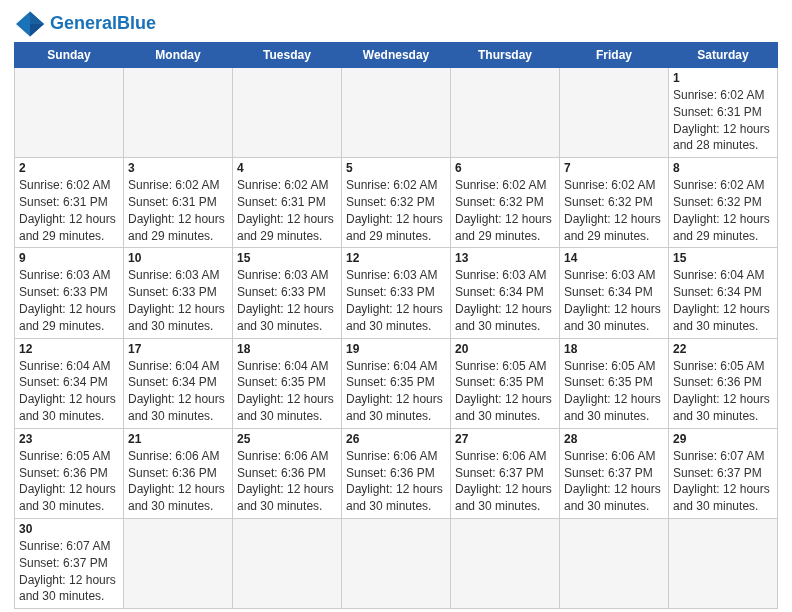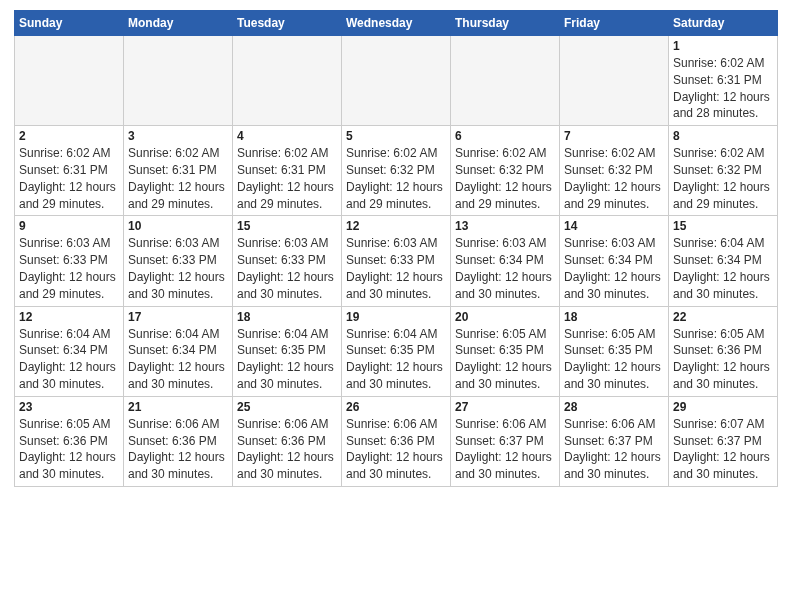--- a/index.html
+++ b/index.html
@@ -55,21 +55,21 @@
       width: 100%;
       border-collapse: collapse;
       table-layout: fixed;
     }
     .calendar th {
       background: #2b5fac;
       color: #fff;
       font-size: 12px;
       font-weight: bold;
       padding: 5px 4px;
-      text-align: left;
+      text-align: center;
       border: 1px solid #2b5fac;
     }
     .calendar td {
       border: 1px solid #ccc;
       vertical-align: top;
       padding: 3px 4px;
       font-size: 9.5px;
       color: #333;
       height: 72px;
       background: #fff;
@@ -90,20 +90,36 @@
       line-height: 1.4;
     }
     .last-row td {
       height: 60px;
     }
   </style>
 </head>
 <body>
 
 <div class="page">
+  <div class="header-row">
+    <div class="logo">
+      <svg class="logo-icon" viewBox="0 0 40 36" xmlns="http://www.w3.org/2000/svg">
+        <polygon points="20,2 38,18 20,34 2,18" fill="#1a73b8"></polygon>
+        <polygon points="20,2 38,18 20,18" fill="#1a5fa0"></polygon>
+        <polygon points="20,18 38,18 20,34" fill="#145090"></polygon>
+      </svg>
+      <div class="logo-text">
+        <span>General</span><span style="color:#1a73b8;font-weight:bold;">Blue</span>
+      </div>
+    </div>
+    <div class="title-block">
+      <div class="calendar-title"></div>
+      <div class="calendar-subtitle"></div>
+    </div>
+  </div>
 
   <table class="calendar">
     <thead>
       <tr>
       <th>Sunday</th>
           <th>Monday</th>
           <th>Tuesday</th>
           <th>Wednesday</th>
           <th>Thursday</th>
           <th>Friday</th>
@@ -323,15 +339,30 @@
 and 30 minutes.</div>
           </td>
           <td>
             <span class="day-number">29</span>
             <div class="day-info">Sunrise: 6:07 AM
 Sunset: 6:37 PM
 Daylight: 12 hours
 and 30 minutes.</div>
           </td>
         </tr>
+        <tr class="last-row">
+          <td>
+            <span class="day-number">30</span>
+            <div class="day-info">Sunrise: 6:07 AM
+Sunset: 6:37 PM
+Daylight: 12 hours
+and 30 minutes.</div>
+          </td>
+          <td class="empty"></td>
+          <td class="empty"></td>
+          <td class="empty"></td>
+          <td class="empty"></td>
+          <td class="empty"></td>
+          <td class="empty"></td>
+        </tr>
       </tbody>
   </table>
 </div>
 
 </body></html>

